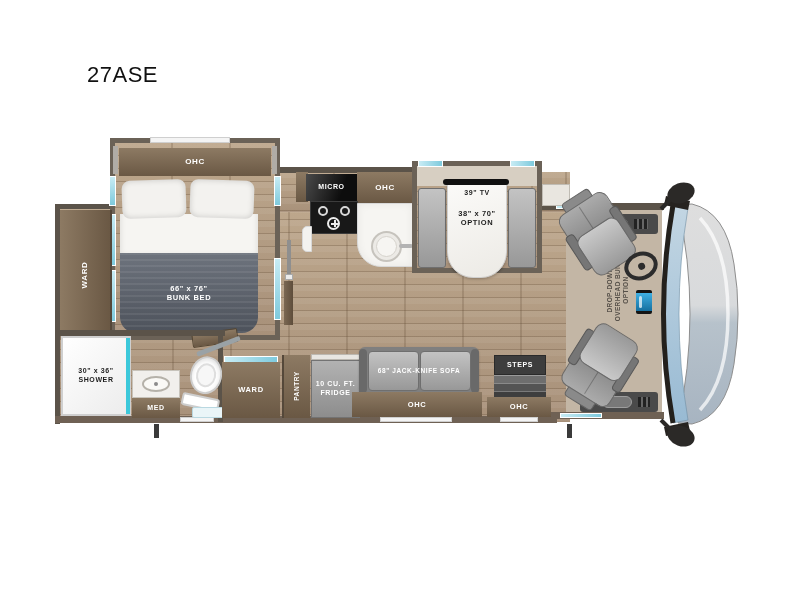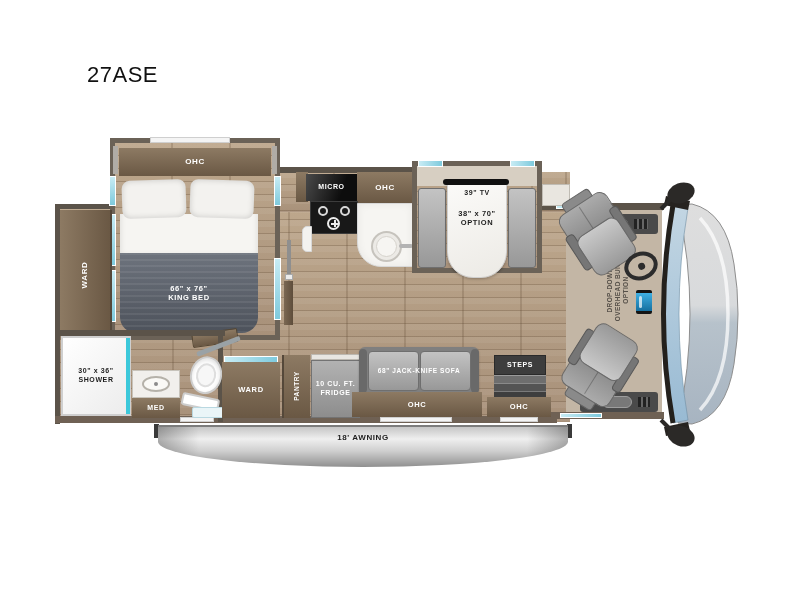--- a/index.html
+++ b/index.html
@@ -69,21 +69,21 @@
     <div class="abs winTh" style="left:109px;top:270px;width:7px;height:52px;"></div>
     <div class="abs winTh" style="left:274px;top:176px;width:7px;height:30px;"></div>
     <div class="abs winTh" style="left:274px;top:258px;width:7px;height:62px;"></div>
     <div class="abs" style="left:120px;top:214px;width:138px;height:46px;background:#f6f5f2;box-shadow:inset 0 -4px 6px rgba(0,0,0,.12);"></div>
     <div class="abs" style="left:122px;top:180px;width:64px;height:38px;border-radius:8px;background:#f3f2ef;box-shadow:inset 0 0 6px rgba(0,0,0,.18);transform:rotate(-2deg);"></div>
     <div class="abs" style="left:190px;top:180px;width:64px;height:38px;border-radius:8px;background:#f3f2ef;box-shadow:inset 0 0 6px rgba(0,0,0,.18);transform:rotate(2deg);"></div>
     <div class="abs" style="left:120px;top:253px;width:138px;height:80px;border-radius:0 0 16px 16px;
                 background:repeating-linear-gradient(180deg, rgba(255,255,255,.07) 0 2px, rgba(0,0,0,0) 2px 6px), linear-gradient(180deg,#6d737d,#4d525b);">
       <div class="lbl" style="width:100%;height:100%;font-size:7.5px;flex-direction:column;">
         <span>66" x 76"</span>
-        <span>KING BED</span>
+        <span>BUNK BED</span>
       </div>
     </div>
     <div class="abs wood" style="left:192px;top:331px;width:44px;height:12px;border-radius:2px;transform:rotate(-8deg);border:1px solid #564733;"></div>
 
     <div class="abs woodv lbl" style="left:60px;top:210px;width:50px;height:130px;border-right:2px solid #55483a;">
       <span class="vtext" style="font-size:8px;">WARD</span>
     </div>
 
     <div class="abs wall" style="left:55px;top:330px;width:170px;height:6px;"></div>
     <div class="abs wall" style="left:218px;top:330px;width:5px;height:92px;"></div>
@@ -251,23 +251,15 @@
       <path d="M38,28 L62,33 L60,42 L36,37 Z" fill="#262320"></path>
       <path d="M36,259 L60,254 L62,263 L38,268 Z" fill="#262320"></path>
       <ellipse cx="53" cy="25" rx="14" ry="10" transform="rotate(-20 53 25)" fill="#2b2927"></ellipse>
       <path d="M42,32 L33,41" stroke="#2b2927" stroke-width="4"></path>
       <ellipse cx="53" cy="268" rx="14" ry="10" transform="rotate(20 53 268)" fill="#2b2927"></ellipse>
       <path d="M42,261 L33,252" stroke="#2b2927" stroke-width="4"></path>
     </svg>
 
     <div class="abs" style="left:154px;top:424px;width:5px;height:14px;background:#3a3a3a;"></div>
     <div class="abs" style="left:567px;top:424px;width:5px;height:14px;background:#3a3a3a;"></div>
-    <div class="abs" style="left:158px;top:425px;width:410px;height:42px;border-top:2px solid #7c7c7c;box-sizing:border-box;
-                border-radius:0 0 210px 210px / 0 0 26px 26px;
-                background:linear-gradient(90deg, rgba(0,0,0,.28), rgba(0,0,0,0) 10%, rgba(0,0,0,0) 90%, rgba(0,0,0,.28)),
-                           linear-gradient(180deg,#c6c6c6,#efefef 30%,#cfcfcf 60%,#8f8f8f);">
-      <div class="lbl dark-lbl" style="width:100%;height:22px;font-size:8px;">
-        <span>18' AWNING</span>
-      </div>
-    </div>
 
   </div>
 </div>
 
 </body></html>

